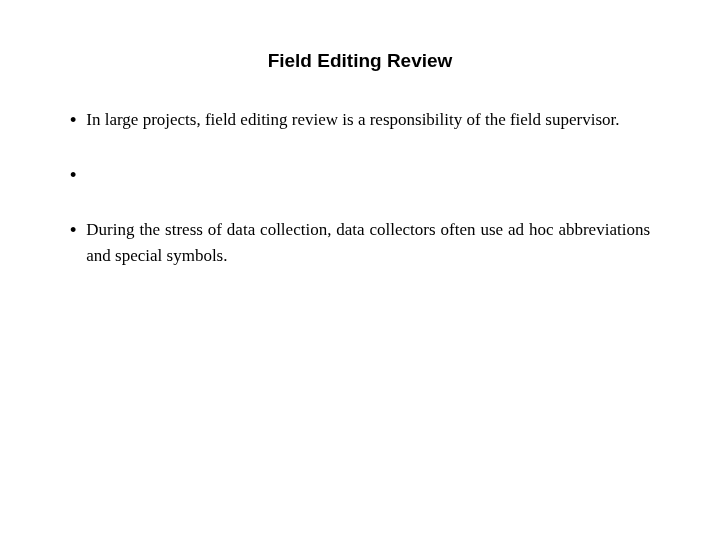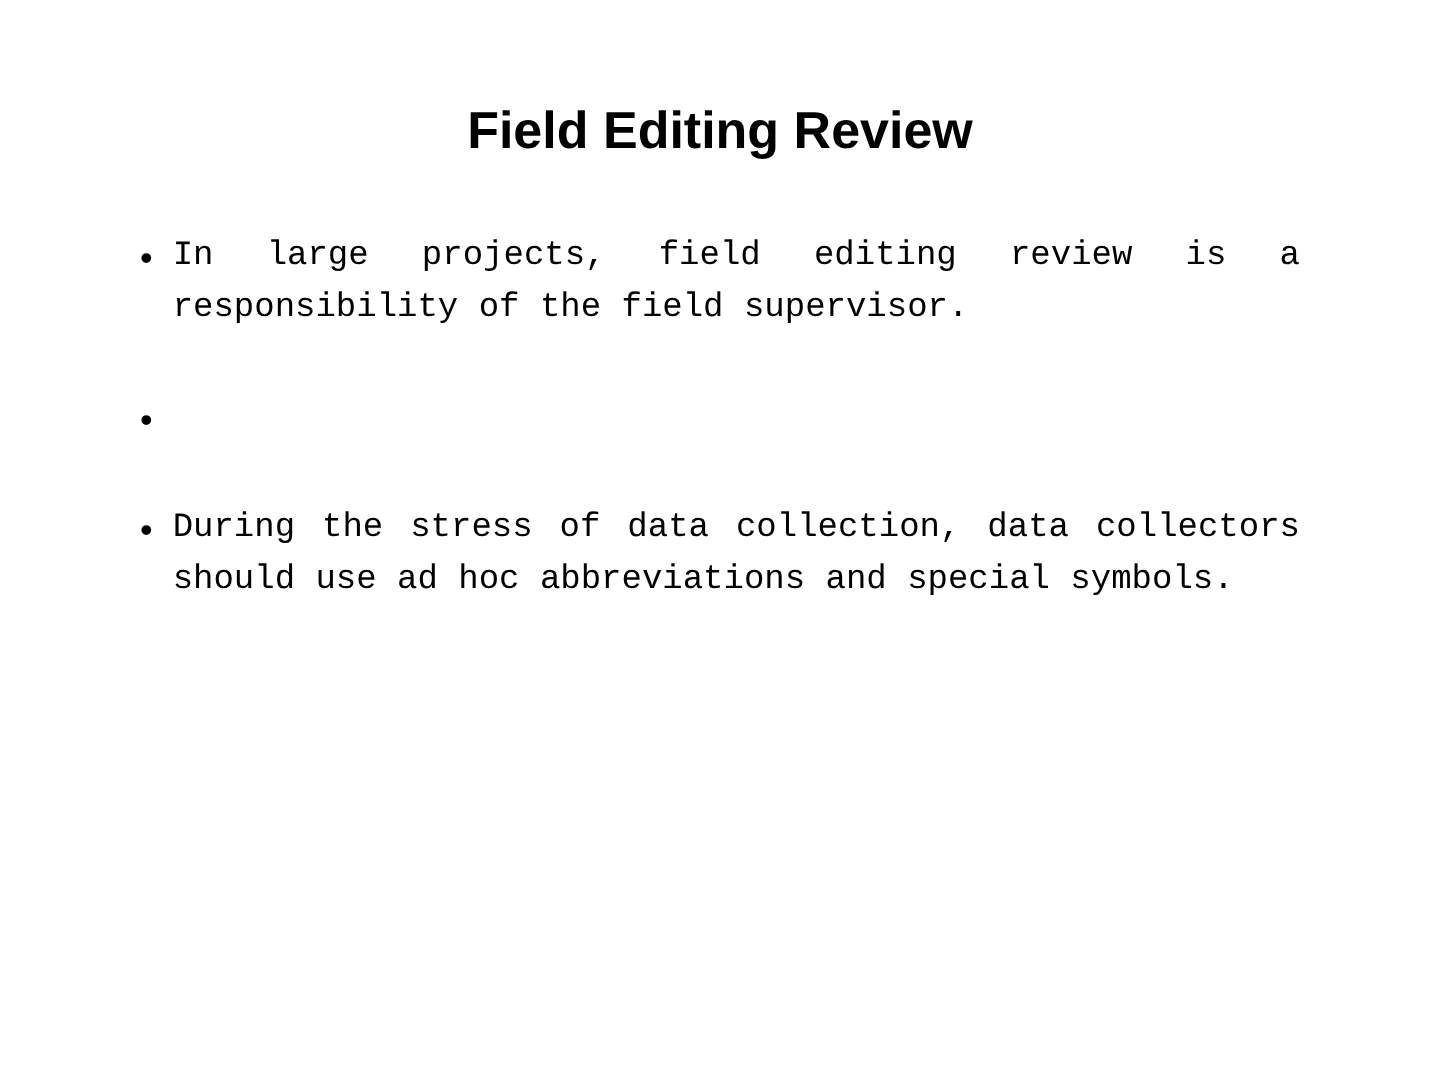--- a/index.html
+++ b/index.html
@@ -23,21 +23,21 @@
       width: 720px;
       height: 540px;
       background: #ffffff;
       padding: 50px 70px 50px 70px;
       display: flex;
       flex-direction: column;
       align-items: center;
     }
 
     .slide-title {
-      font-size: 26px;
+      font-size: 19px;
       font-weight: bold;
       color: #000000;
       margin-bottom: 35px;
       text-align: center;
       font-family: Arial, sans-serif;
     }
 
     .content-area {
       width: 100%;
       display: flex;
@@ -57,21 +57,21 @@
       line-height: 1.5;
       flex-shrink: 0;
       margin-top: 0px;
     }
 
     .bullet-text {
       font-size: 17px;
       color: #000000;
       line-height: 1.55;
       text-align: justify;
-      font-family: Liberation Mono, monospace;
+      font-family: Liberation Serif, serif;
     }
   </style>
 </head>
 <body>
 
 <div class="slide-container">
   <h1 class="slide-title">Field Editing Review</h1>
 
   <div class="content-area">
 
@@ -79,17 +79,17 @@
       <span class="bullet-dot">•</span>
       <span class="bullet-text">In  large  projects,  field  editing  review  is  a responsibility of the field supervisor.</span>
     </div>
 
     <div class="bullet-item">
       <span class="bullet-dot">•</span>
     </div>
 
     <div class="bullet-item">
       <span class="bullet-dot">•</span>
-      <span class="bullet-text">During  the  stress  of  data  collection,  data collectors  should  use  ad  hoc  abbreviations  and special symbols.</span>
+      <span class="bullet-text">During  the  stress  of  data  collection,  data collectors  often  use  ad  hoc  abbreviations  and special symbols.</span>
     </div>
 
   </div>
 </div>
 
 </body></html>

